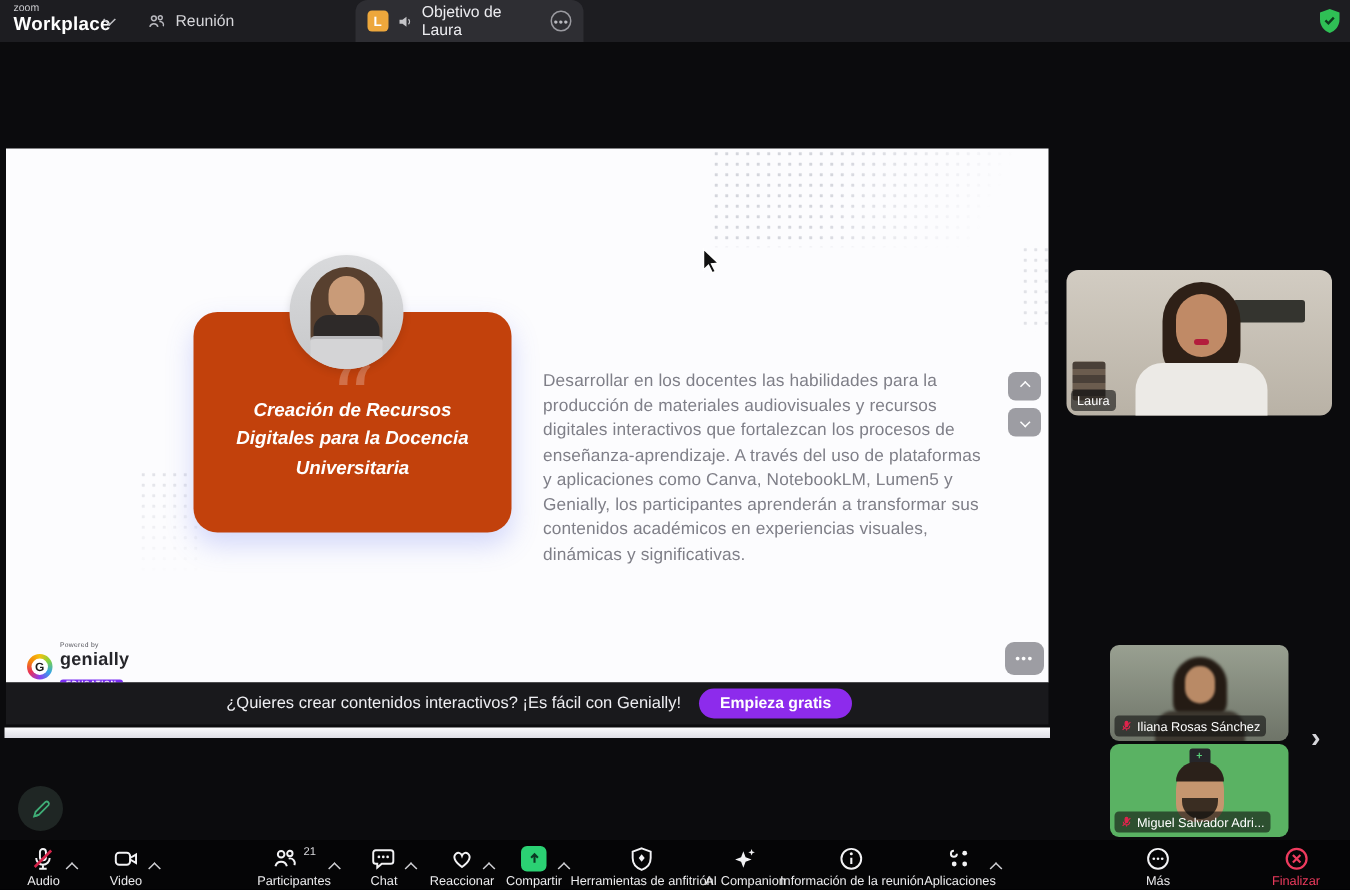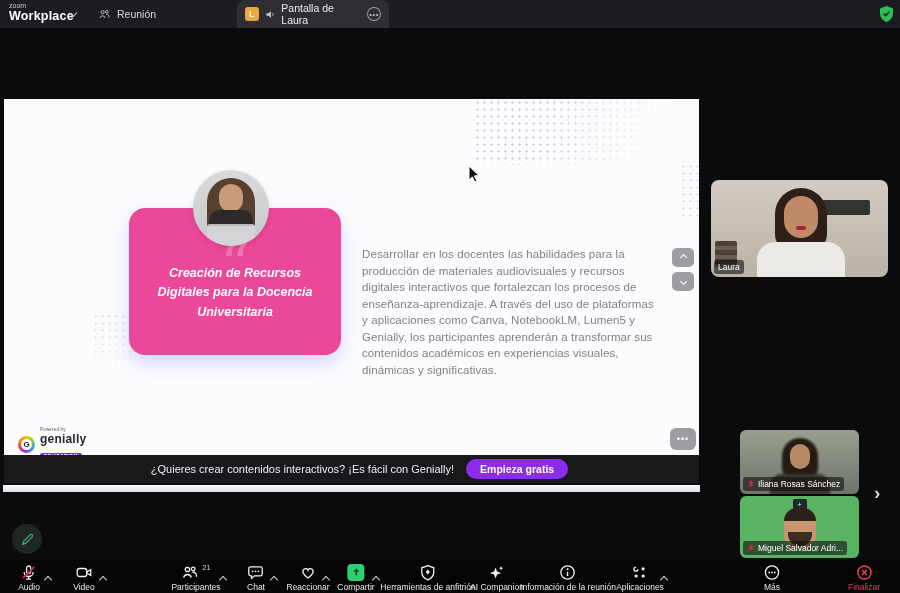--- a/index.html
+++ b/index.html
@@ -24,21 +24,21 @@
   .shield-badge { position:absolute; left:878px; top:5px; }
 
   
   .screen { position:absolute; left:4px; top:99px; width:695px; height:356px; background:#fcfcfe; overflow:hidden; }
   .dots { position:absolute; background-image:radial-gradient(#caccd4 1px, transparent 1.3px); background-size:7px 7px; opacity:.8;
           -webkit-mask-image:linear-gradient(115deg,#000 35%,transparent 80%); mask-image:linear-gradient(115deg,#000 35%,transparent 80%); }
   .dots1 { left:470px; top:0; width:226px; height:66px; }
   .dots2 { left:676px; top:64px; width:20px; height:58px; -webkit-mask-image:none; mask-image:none; opacity:.55; }
   .dots3 { left:88px; top:214px; width:44px; height:72px; -webkit-mask-image:linear-gradient(#000,transparent); mask-image:linear-gradient(#000,transparent); opacity:.55; }
 
-  .card { position:absolute; left:125px; top:109px; width:212px; height:147px; background:#ec4899; border-radius:16px; box-shadow:0 8px 18px rgba(90,107,240,.25); }
+  .card { position:absolute; left:125px; top:109px; width:212px; height:147px; background:#c2410c; border-radius:16px; box-shadow:0 8px 18px rgba(90,107,240,.25); }
   .card-quote { position:absolute; left:50%; top:28px; transform:translateX(-50%); font-family:"DejaVu Serif", serif; font-size:58px; line-height:1; color:rgba(255,255,255,.25); }
   .card-quote::before { content:"\201C"; }
   .card-title { position:absolute; left:18px; right:18px; top:56px; text-align:center; color:#fff; font-size:12.5px; font-style:italic; font-weight:600; line-height:1.55; }
   .avatar-photo { position:absolute; left:189px; top:71px; width:76px; height:76px; border-radius:50%; background:linear-gradient(#d9dadc, #c7c8ca); overflow:hidden; box-shadow:0 2px 6px rgba(0,0,0,.12); }
   .av-hair { position:absolute; left:14px; top:8px; width:48px; height:62px; border-radius:24px 24px 16px 16px; background:#58402f; }
   .av-face { position:absolute; left:26px; top:14px; width:24px; height:28px; border-radius:12px; background:#c99b78; }
   .av-body { position:absolute; left:16px; top:40px; width:44px; height:26px; border-radius:10px 10px 0 0; background:#2e2a29; }
   .av-laptop { position:absolute; left:14px; top:54px; width:48px; height:22px; background:#d4d4d6; border-top:2px solid #b9b9bc; border-radius:3px 3px 0 0; }
 
   .slide-heading { position:absolute; left:358px; top:110px; font-size:23px; font-weight:700; color:#3f3f46; letter-spacing:.4px; }
@@ -127,21 +127,21 @@
     </div>
 
     <div class="tab tab-active">
       <span class="tab-avatar">L</span>
       <svg width="11" height="11" viewBox="0 0 16 16">
           <g fill="#c4c4c8">
             <path d="M2 6h3l4-3v10l-4-3H2z"></path>
           </g>
           <path d="M11 5.5a3.4 3.4 0 0 1 0 5" stroke="#c4c4c8" stroke-width="1.2" fill="none"></path>
         </svg>
-      <span>Pantalla de Laura</span>
+      <span>Objetivo de Laura</span>
       <span class="tab-ellipsis">•••</span>
     </div>
 
     <div class="shield-badge">
       <svg width="17" height="18" viewBox="0 0 17 18">
           <path d="M8.5 1 15 3.4V8c0 4.4-2.8 7.6-6.5 9C4.8 15.6 2 12.4 2 8V3.4Z" fill="#2fbf55"></path>
           <path d="M5.6 8.6l2 2 3.6-3.8" stroke="#0d3a1c" stroke-width="1.6" fill="none"></path>
         </svg>
     </div>
   </div>

